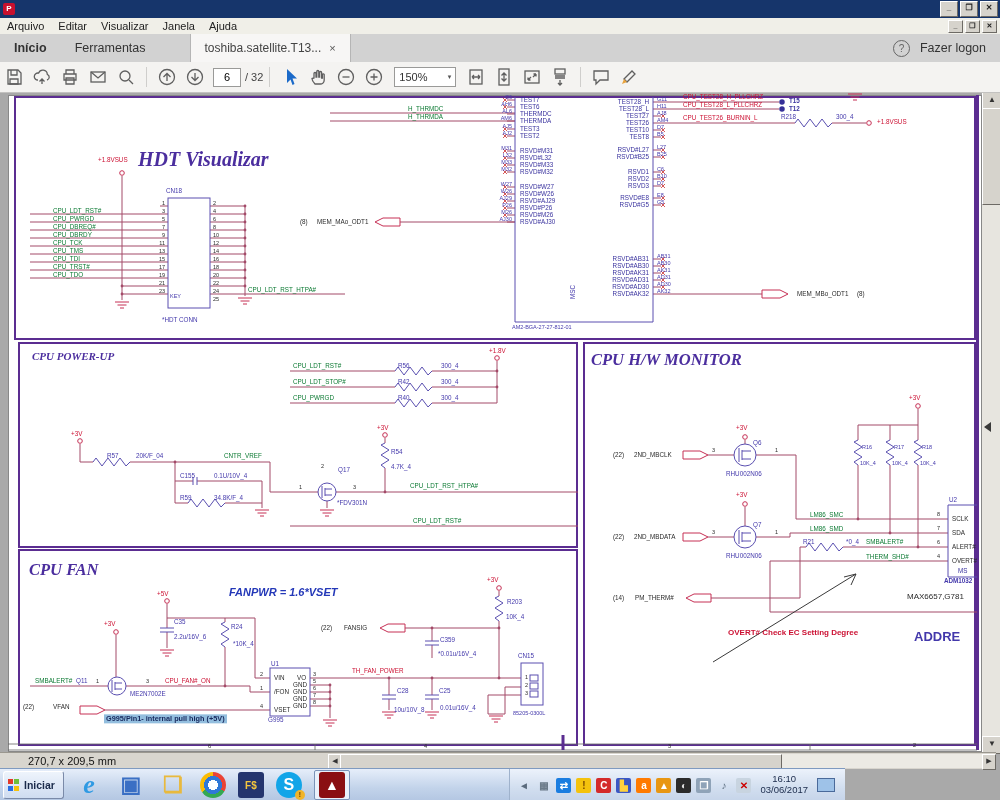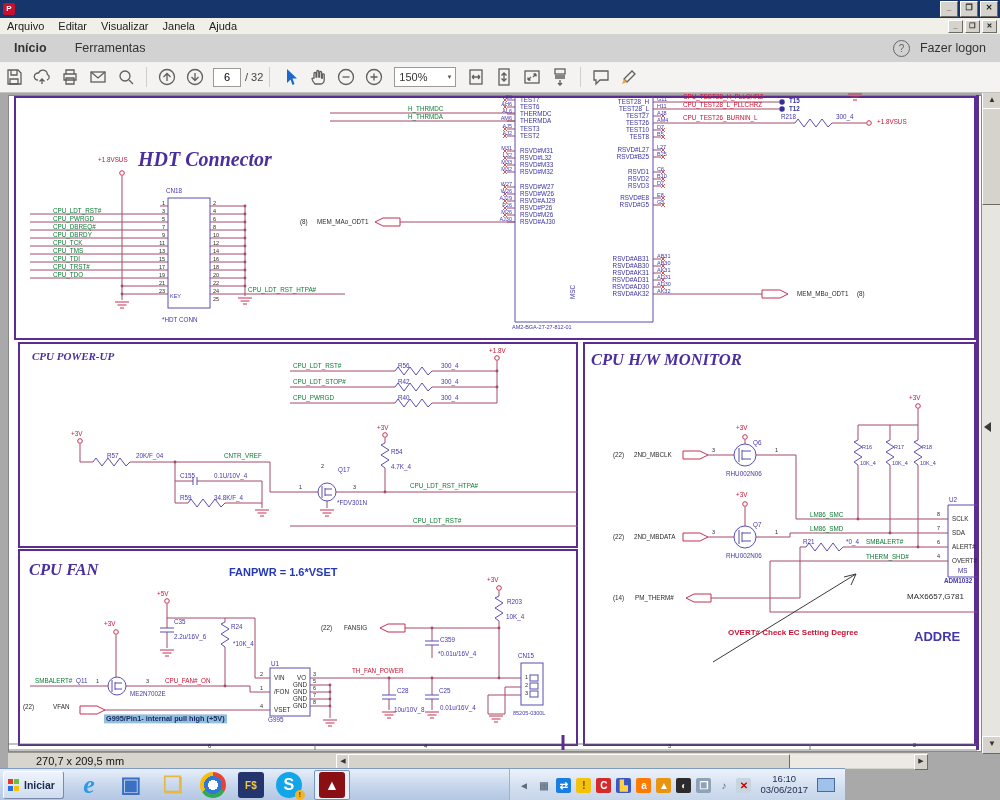--- a/index.html
+++ b/index.html
@@ -56,21 +56,21 @@
   .sec-title{position:absolute;font-family:"Liberation Serif",serif;font-style:italic;font-weight:bold;
     color:#4b2e9e;z-index:5}
   
   .vscroll{position:absolute;left:982px;top:92px;width:18px;height:660px;background:#e7e5df;z-index:6}
   .sbtn{position:absolute;width:18px;height:16px;background:#d6d3cc;border:1px solid;
     border-color:#fff #6d6a65 #6d6a65 #fff;color:#333;font-size:8px;text-align:center;line-height:14px}
   .vthumb{position:absolute;left:0;top:16px;width:18px;height:95px;background:#d6d3cc;
     border:1px solid;border-color:#fff #6d6a65 #6d6a65 #fff}
   .vmarker{position:absolute;left:984px;top:422px;width:0;height:0;z-index:7;
     border-top:5px solid transparent;border-bottom:5px solid transparent;border-right:7px solid #3a3a3a}
-  .statusbar{position:absolute;left:8px;top:752px;width:920px;height:16px;background:#d8d5ce;
+  .statusbar{position:absolute;left:0;top:752px;width:996px;height:16px;background:#d8d5ce;
     border-top:1px solid #9a978f;z-index:50;display:flex;align-items:center}
   .dims{font-size:11px;color:#111;padding-left:28px;width:300px}
   .hscroll{position:relative;flex:1;height:14px;background:#eceae4;margin-right:0}
   .hthumb{position:absolute;left:12px;top:0;width:440px;height:14px;background:#d6d3cc;
     border:1px solid;border-color:#fff #6d6a65 #6d6a65 #fff}
   .hbtn{position:absolute;top:0;width:12px;height:14px;background:#d6d3cc;border:1px solid;
     border-color:#fff #6d6a65 #6d6a65 #fff;font-size:7px;text-align:center;line-height:12px;color:#333}
   
   .taskbar{position:absolute;left:0;top:768px;width:845px;height:32px;z-index:60;
     background:linear-gradient(#e6eefa,#c2d3ea 60%,#b3c6e2);border-top:1px solid #7f9ac0;
@@ -122,20 +122,24 @@
   <div class="menu-mini">
     <div class="wbtn sm">_</div>
     <div class="wbtn sm">❐</div>
     <div class="wbtn sm">✕</div>
   </div>
 </div>
 
 <div class="tabbar">
   <span class="tab" style="font-weight:bold">Início</span>
   <span class="tab">Ferramentas</span>
+  <span class="tab doc">
+    <span>toshiba.satellite.T13...</span>
+    <span class="tabclose">×</span>
+  </span>
   <span class="tab-right">
     <span class="helpcirc">?</span>
     <span class="signin">Fazer logon</span>
   </span>
 </div>
 
 <div class="toolbar">
   <span class="tbtn">
       <svg width="20" height="20" viewBox="0 0 20 20">
         <path d="M4 3h10l3 3v11H4z"></path>
@@ -247,21 +251,21 @@
 
 <div class="content"></div>
 <div class="page"></div>
 
 <div class="secbox" style="left:14px;top:96px;width:958px;height:240px"></div>
 <div class="secbox" style="left:18px;top:342px;width:556px;height:202px"></div>
 <div class="secbox" style="left:18px;top:549px;width:556px;height:193px"></div>
 <div class="secbox" style="left:583px;top:342px;width:389px;height:400px"></div>
 <div class="edgebar"></div>
 
-<div class="sec-title" style="left:138px;top:148px;font-size:20px">HDT Connector</div>
+<div class="sec-title" style="left:138px;top:148px;font-size:20px">HDT Visualizar</div>
 <div class="sec-title" style="left:32px;top:350px;font-size:11px">CPU POWER-UP</div>
 <div class="sec-title" style="left:591px;top:350px;font-size:16.5px">CPU H/W MONITOR</div>
 <div class="sec-title" style="left:29px;top:560px;font-size:16.5px">CPU FAN</div>
 
 <svg id="schsvg" viewBox="0 0 1000 800">
   <g stroke="#a34a68" stroke-width="1" fill="none">
     <path d="M30 214H168M30 222H168M30 230H168M30 238H168M30 246H168M30 254H168M30 262H168M30 270H168M30 278H168M160 206H168M210 206H245M210 214H245M210 222H245M210 230H245M210 238H245M210 246H245M210 254H245M210 262H245M210 270H245M210 278H245M210 286H245M245 206V296M122 176V294M122 286H168M122 294H168M122 294V300M210 294H345"></path>
     <path d="M330 113H515M330 121H515M400 222H515M661 102H779M661 109H779M661 123H795M832 123H866M661 294H762M507 100H515M507 107H515M507 114H515M507 121H515M507 129H515M507 136H515M507 151H515M507 158H515M507 165H515M507 172H515M507 187H515M507 194H515M507 201H515M507 208H515M507 215H515M507 222H515M653 102H661M653 109H661M653 116H661M653 123H661M653 130H661M653 137H661M653 150H661M653 157H661M653 172H661M653 179H661M653 186H661M653 198H661M653 205H661M653 259H661M653 266H661M653 273H661M653 280H661M653 287H661M653 294H661"></path>
     <path d="M290 371H395M432 371H497M290 387H395M432 387H497M290 403H395M432 403H497M497 361V403M80 444V462M80 462H93M130 462H270M175 462V503M175 481H193M197 481H262M175 503H188M225 503H262M262 481V508M270 462V492M270 492H322M332 492H578M385 438V443M385 468V492M327 501V508M290 526H578"></path>
     <path d="M708 455H739M751 455H796M796 455V519M796 519H948M708 537H739M751 537H790M790 537V533M790 533H948M745 440V444M745 507V526M858 425H918M918 409V425M858 425V440M890 425V440M918 425V440M858 465V519M890 465V533M918 465V547M711 598H800M800 547V598M800 547H806M843 547H948M948 561H770M770 561V612M770 612H977"></path>
@@ -498,21 +502,21 @@
     <span class="lbx b s5 ra" style="left: 940px; top: 557px;">4</span>
     <span class="lbx b" style="left: 952px; top: 519px;">SCLK</span>
     <span class="lbx b" style="left: 952px; top: 533px;">SDA</span>
     <span class="lbx b" style="left: 952px; top: 547px;">ALERT#</span>
     <span class="lbx b" style="left: 952px; top: 561px;">OVERT#</span>
     <span class="lbx n" style="left: 958px; top: 571px;">MS</span>
     <span class="lbx p bd" style="left: 944px; top: 581px;">ADM1032</span>
     <span class="lbx b s8" style="left: 907px; top: 597px;">MAX6657,G781</span>
     <span class="lbx r bd s8" style="left: 728px; top: 633px;">OVERT# Check EC Setting Degree</span>
     <span class="lbx p bd s13" style="left: 914px; top: 636px;">ADDRE</span>
-    <span class="lbx bl bd s11" style="left: 229px; top: 572px;">FANPWR = 1.6*VSET</span>
+    <span class="lbx bl bd s11" style="left: 229px; top: 592px; font-style: italic;">FANPWR = 1.6*VSET</span>
     <span class="lbx r" style="left: 157px; top: 594px;">+5V</span>
     <span class="lbx p" style="left: 174px; top: 622px;">C35</span>
     <span class="lbx p" style="left: 174px; top: 637px;">2.2u/16V_6</span>
     <span class="lbx p" style="left: 231px; top: 627px;">R24</span>
     <span class="lbx p" style="left: 233px; top: 644px;">*10K_4</span>
     <span class="lbx p" style="left: 76px; top: 681px;">Q11</span>
     <span class="lbx p" style="left: 130px; top: 694px;">ME2N7002E</span>
     <span class="lbx b s5" style="left: 96px; top: 682px;">1</span>
     <span class="lbx b s5" style="left: 146px; top: 682px;">3</span>
     <span class="lbx g" style="left: 35px; top: 681px;">SMBALERT#</span>

